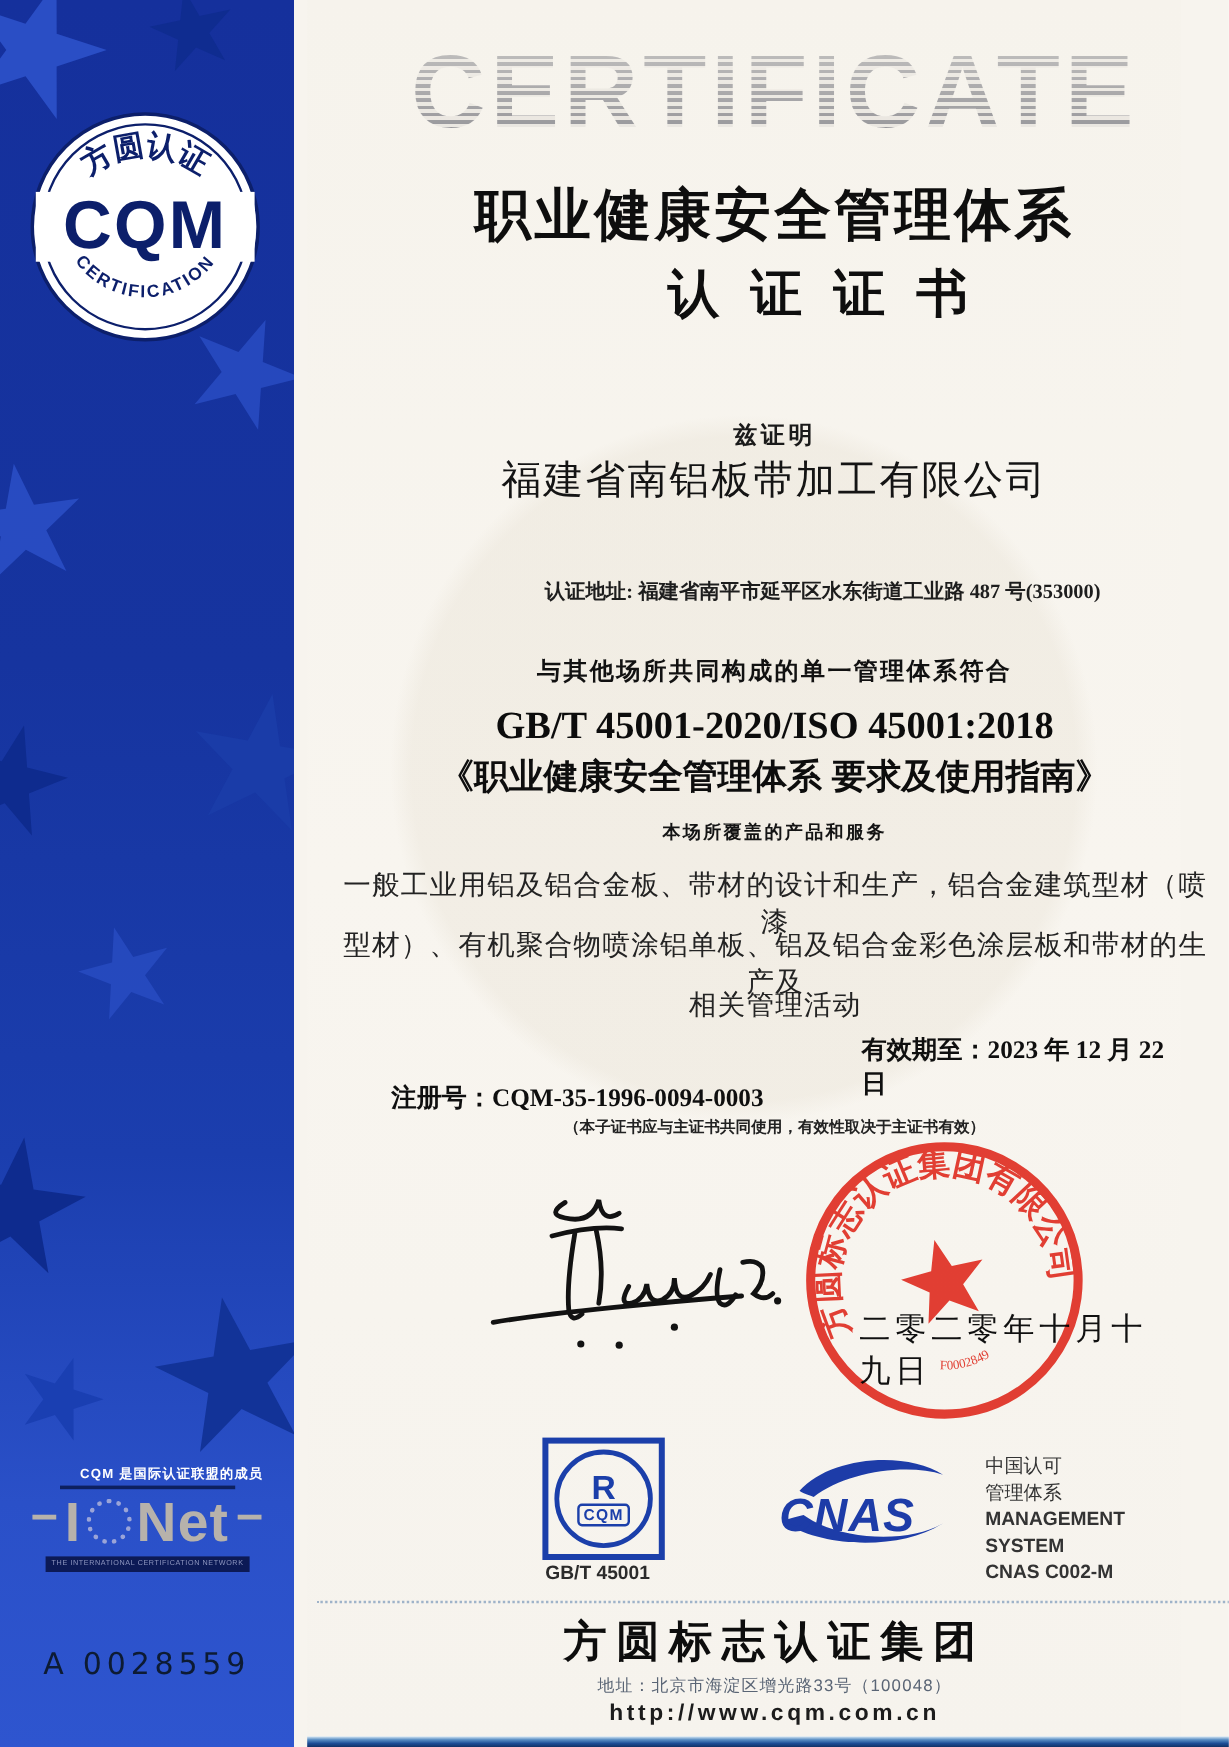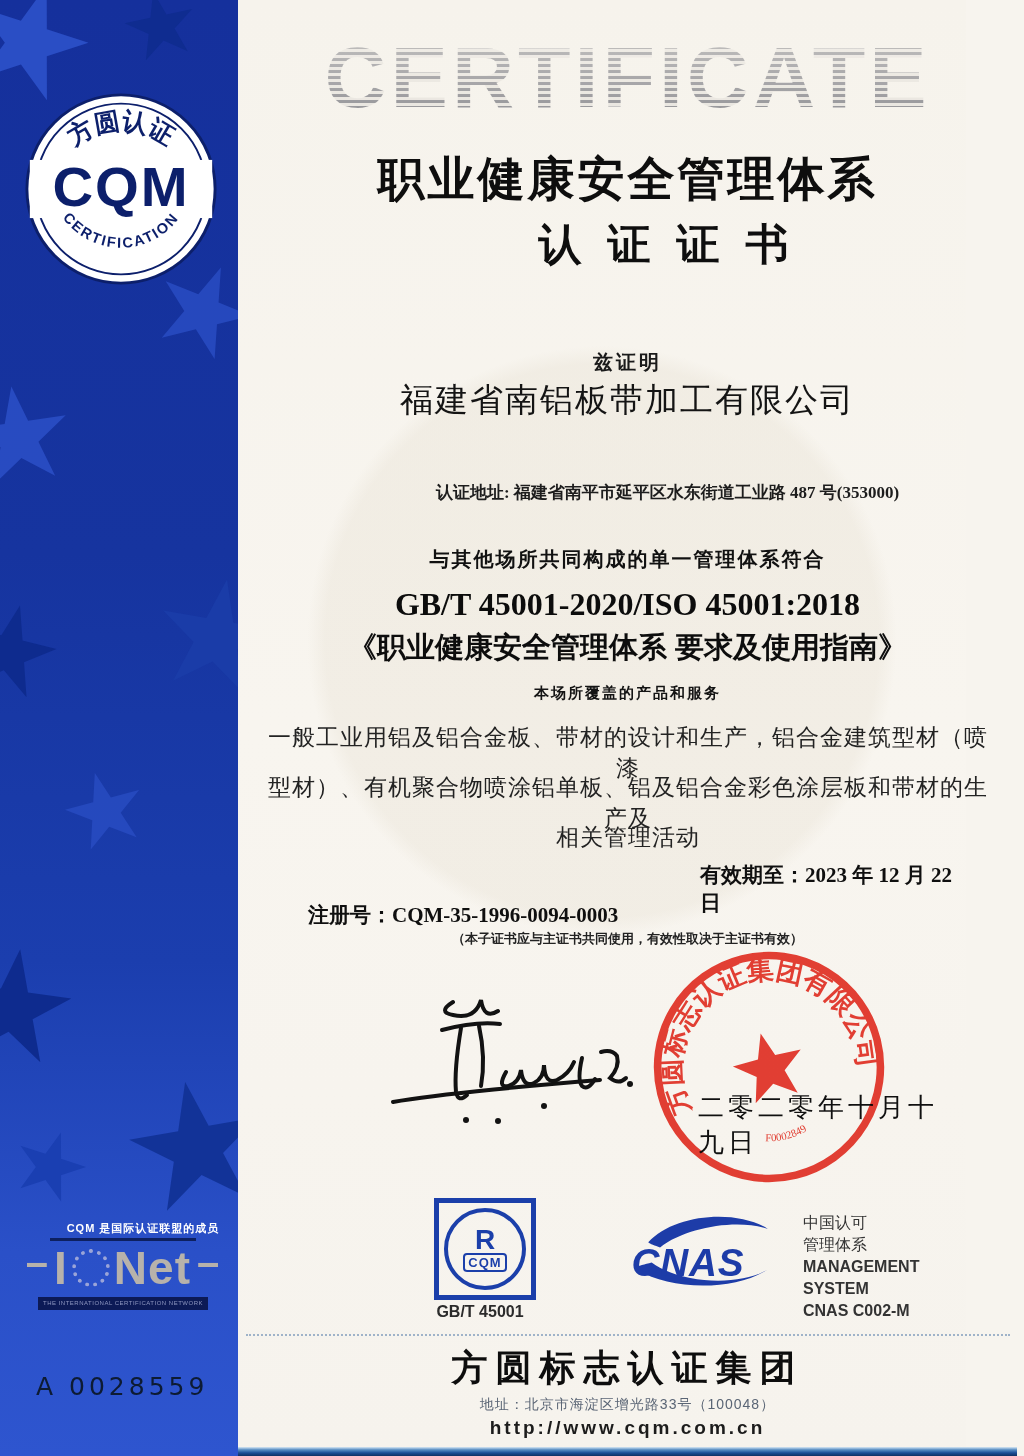--- a/index.html
+++ b/index.html
@@ -24,21 +24,21 @@
   #iqnet-row .dash{font-size:40px;line-height:40px;transform:translateY(-6px);}
   #iqnet-row .iq-text{font-size:46px;line-height:48px;letter-spacing:1px;}
   #iqnet-q{width:30px;height:30px;border:4px dotted #9aa4d8;border-radius:50%;margin:0 -2px;}
   #iqnet-tagbar{left:38px;top:1297px;width:170px;height:13px;background:#0c1a56;
         color:#8f97c0;font-family:"Liberation Sans",sans-serif;font-size:6px;
         text-align:center;line-height:13px;letter-spacing:.5px;overflow:hidden;white-space:nowrap;}
   #serial{left:36px;top:1372px;color:#0d1b33;font-family:"DejaVu Sans",sans-serif;
         font-size:25px;letter-spacing:4px;}
 
   
-  #paper{left:238px;top:0;width:728px;height:1456px;background:
+  #paper{left:256px;top:0;width:728px;height:1456px;background:
         radial-gradient(circle at 50% 44%, rgba(205,193,168,.14) 0%, rgba(205,193,168,.14) 31%, rgba(205,193,168,0) 33%),
         linear-gradient(180deg,#f6f3ec 0%,#f8f5ef 50%,#f6f3ed 100%);}
   .ctr{left:0;width:779px;text-align:center;}
 
   #ghost-title{top:28px;font-family:"Liberation Sans",sans-serif;font-weight:bold;
         font-size:86px;letter-spacing:4px;
         background:repeating-linear-gradient(180deg,#8d8d92 0px,#8d8d92 3px,#e8e5df 3px,#e8e5df 6px);
         -webkit-background-clip:text;background-clip:text;color:transparent;
         -webkit-mask-image:linear-gradient(180deg,rgba(0,0,0,.45),rgba(0,0,0,1));}
   #title-cn{top:148px;font-family:"Liberation Sans",sans-serif;font-weight:900;

